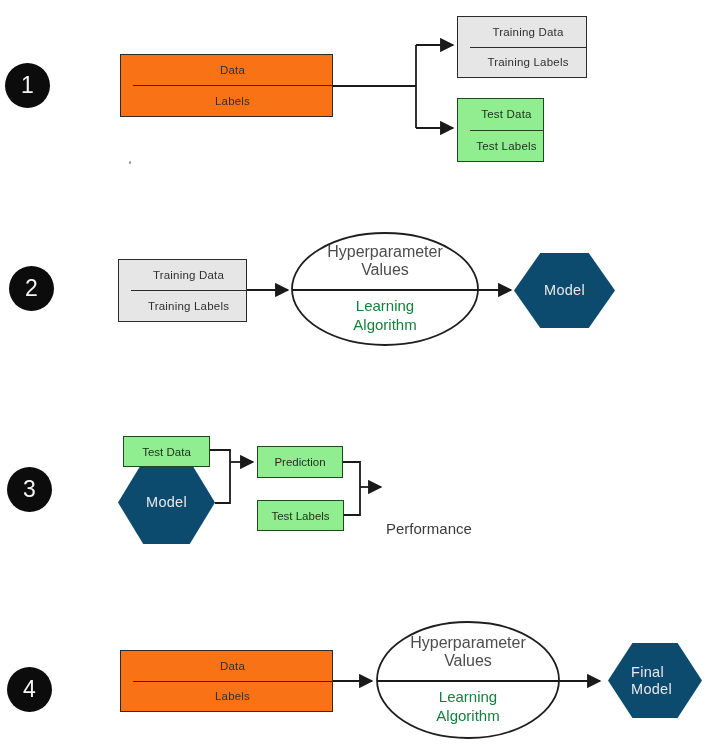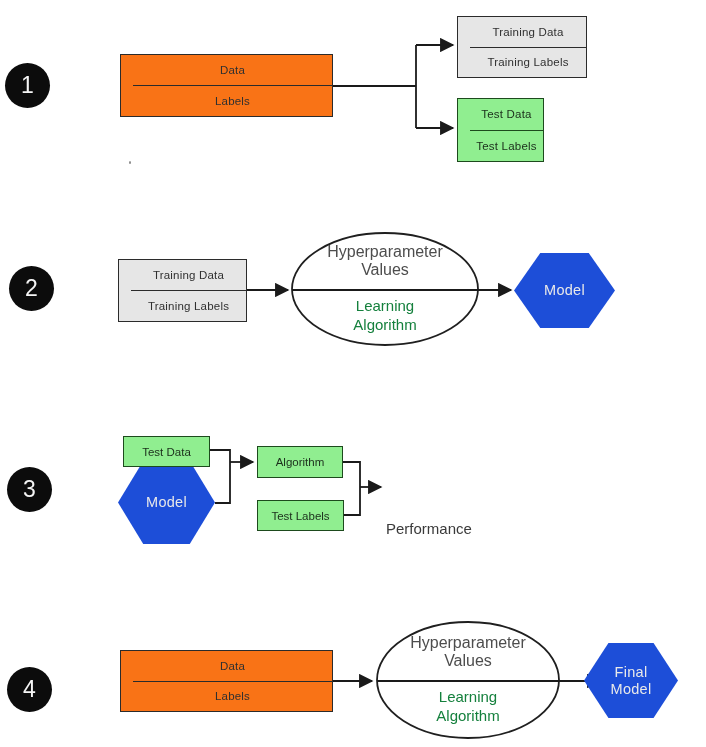--- a/index.html
+++ b/index.html
@@ -29,23 +29,23 @@
   .dbox.green .row{color:#1b2e1b;}
   .dbox.green .row + .row{border-top-color:#1d4a1d;}
 
   .sbox{
     position:absolute;background:#90ee90;border:1.6px solid #1d4a1d;
     display:flex;align-items:center;justify-content:center;box-sizing:border-box;
     font-size:11.5px;color:#1b2e1b;z-index:2;
   }
 
   .hex{
-    position:absolute;background:#1d4ed8;z-index:1;
+    position:absolute;background:#0c4a6e;z-index:1;
     clip-path:polygon(0% 50%, 26% 0%, 74% 0%, 100% 50%, 74% 100%, 26% 100%);
-    display:flex;align-items:center;justify-content:center;text-align:center;
+    display:flex;align-items:center;justify-content:center;text-align:left;
     color:#e9e9e9;font-size:14.5px;line-height:17px;letter-spacing:.3px;
   }
 
   .etext{position:absolute;text-align:center;z-index:3;}
   .etext.top{font-size:16px;line-height:18px;color:#4d4d4d;}
   .etext.bot{font-size:15px;line-height:19px;font-weight:normal;color:#15803d;}
 
   .perf{position:absolute;font-size:15px;color:#3a3a3a;z-index:3;margin-top:41px;}
 
   .stray{position:absolute;width:2px;height:3px;background:#8a8a8a;border-radius:50%;z-index:1;}
@@ -123,33 +123,33 @@
   </div>
 
   <div class="badge" style="left:7px;top:467px">3</div>
 
   <div class="hex" style="left:118px;top:461px;width:97px;height:83px">
     <span>Model</span>
   </div>
 
   <div class="sbox" style="left:123px;top:436px;width:87px;height:31px">Test Data</div>
 
-  <div class="sbox" style="left:257px;top:446px;width:86px;height:32px">Algorithm</div>
+  <div class="sbox" style="left:257px;top:446px;width:86px;height:32px">Prediction</div>
 
   <div class="sbox" style="left:257px;top:500px;width:87px;height:31px">Test Labels</div>
 
   <div class="perf" style="left:386px;top:479px">Performance</div>
 
   <div class="badge" style="left:7px;top:667px">4</div>
 
   <div class="dbox" style="left:120px;top:650px;width:213px;height:62px">
     <div class="row">Data</div>
     <div class="row">Labels</div>
   </div>
 
   <div class="etext top" style="left:408px;top:634px;width:120px">Hyperparameter Values</div>
   <div class="etext bot" style="left:423px;top:687px;width:90px">Learning Algorithm</div>
 
-  <div class="hex" style="left:584px;top:643px;width:94px;height:75px">
+  <div class="hex" style="left:608px;top:643px;width:94px;height:75px">
     <span style="width:48px">Final Model</span>
   </div>
 
 </div>
 
 </body></html>

